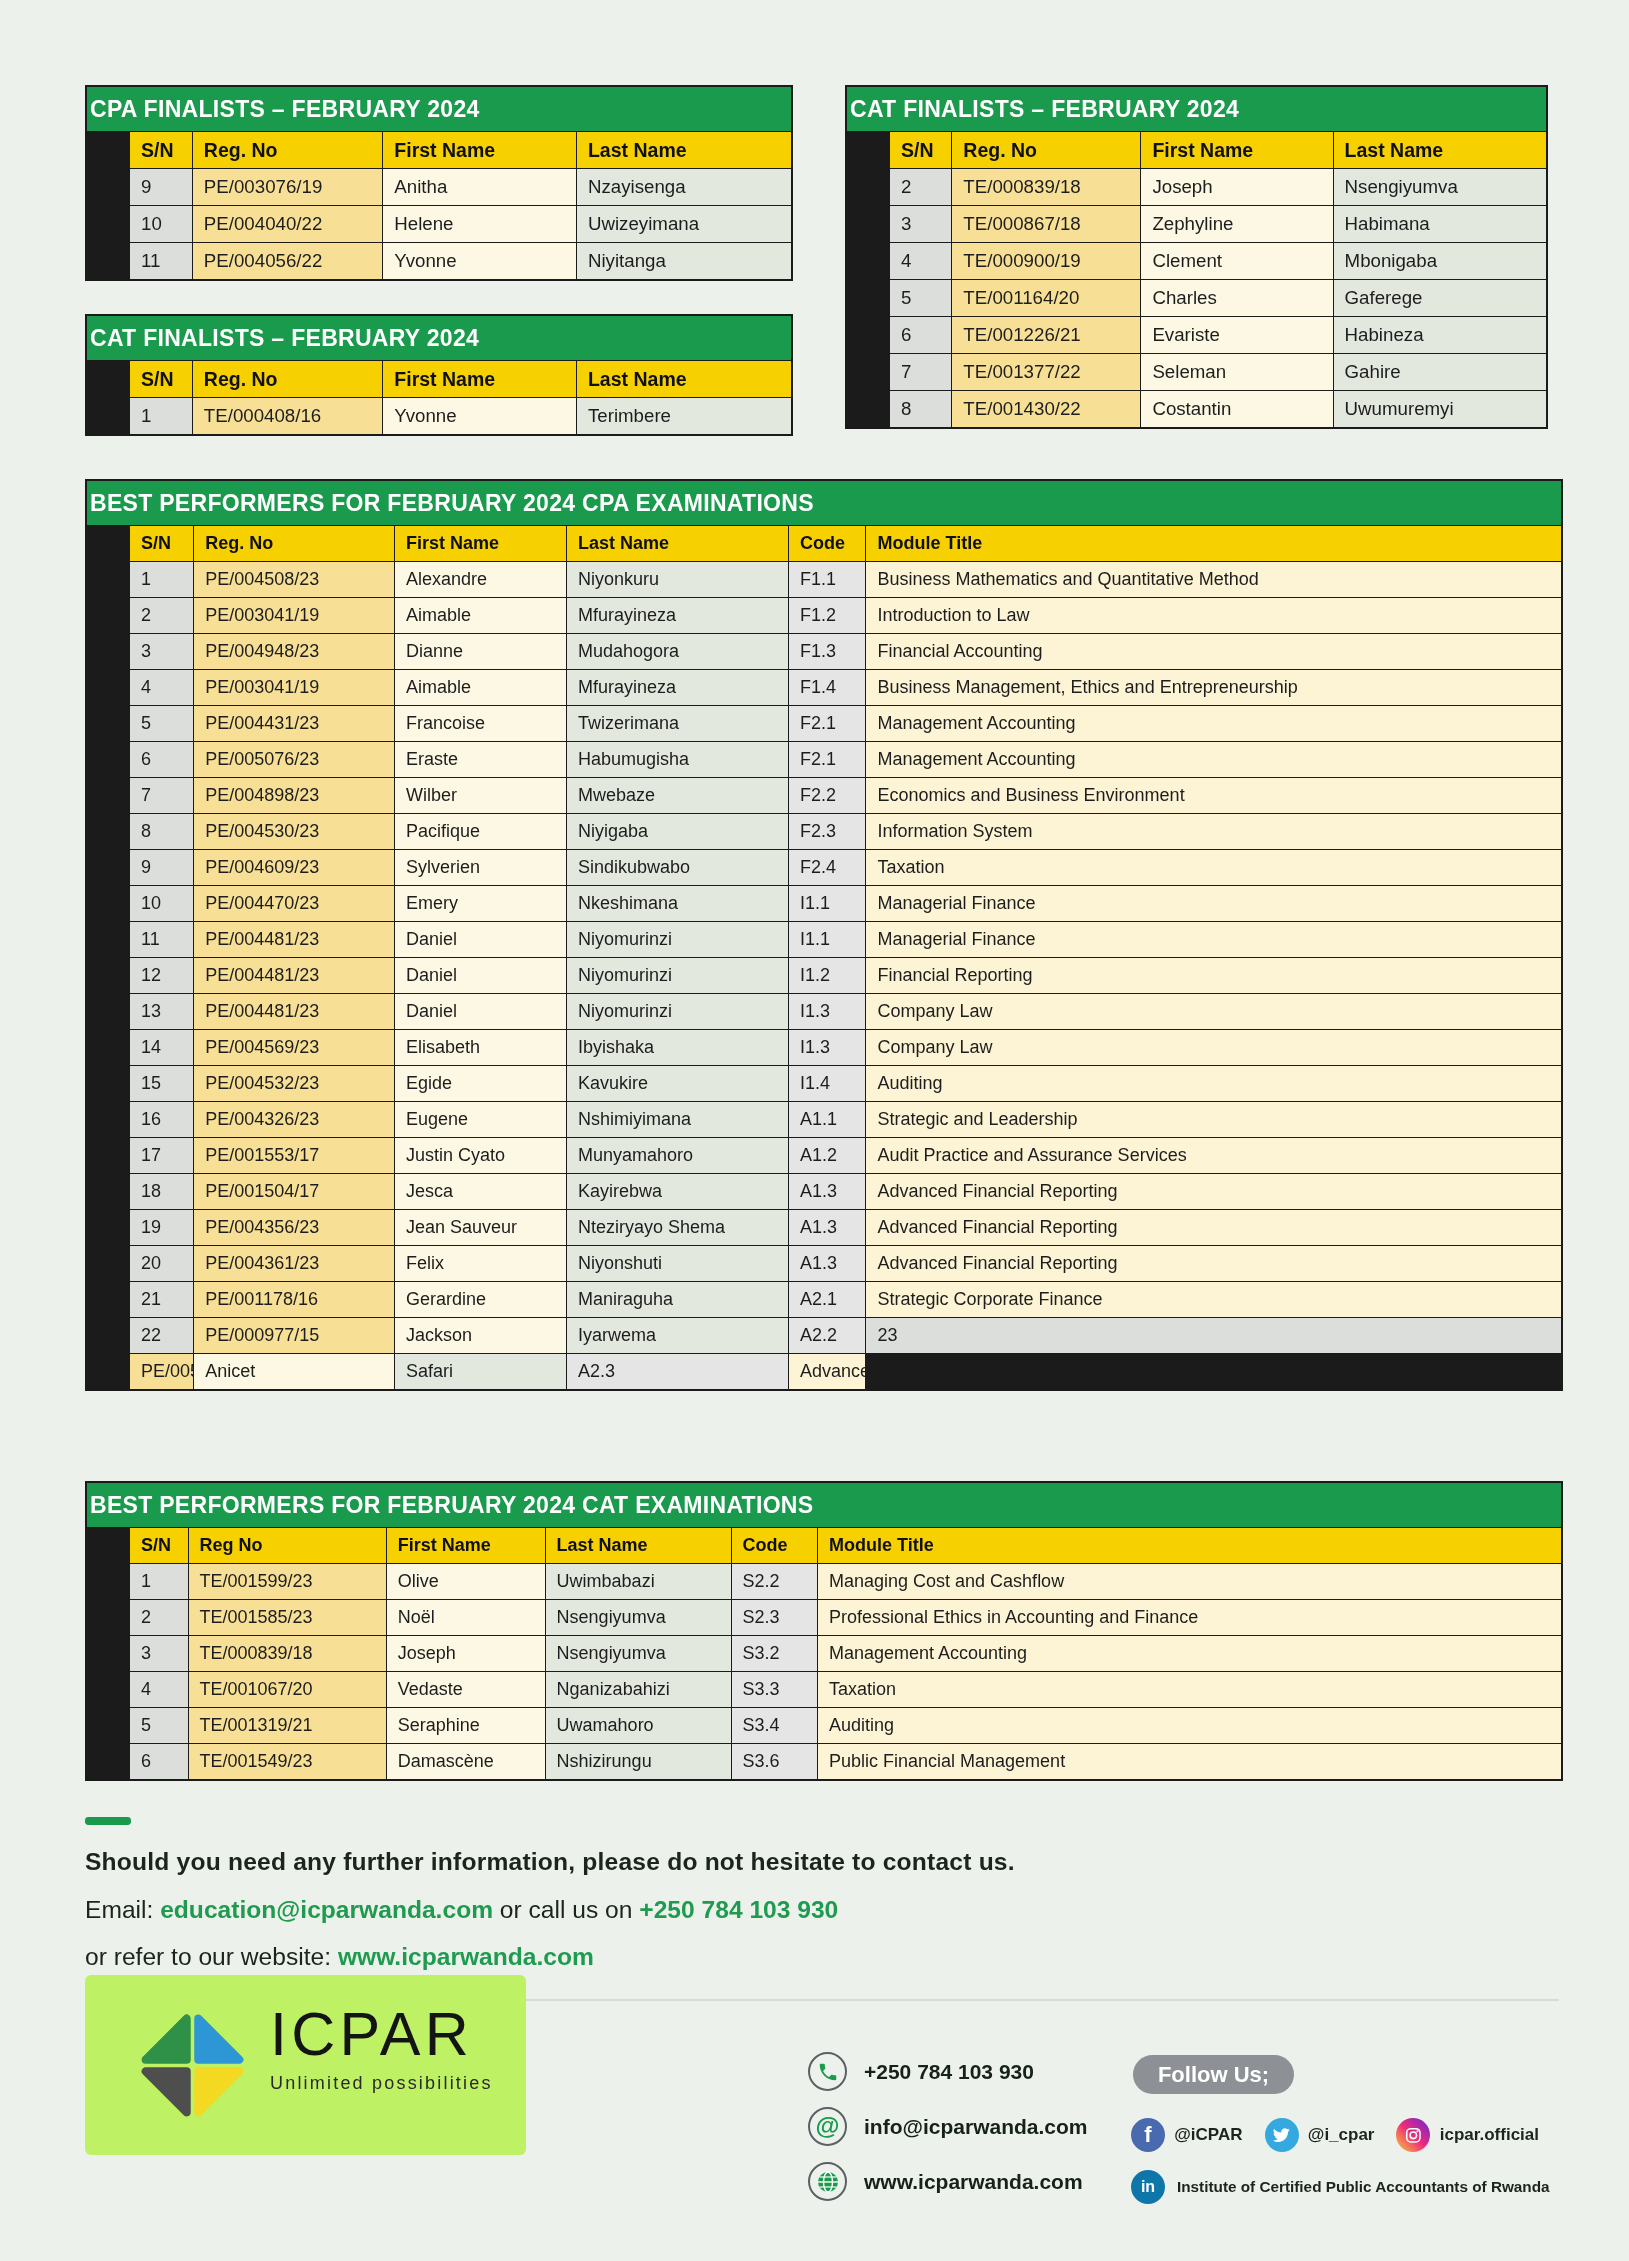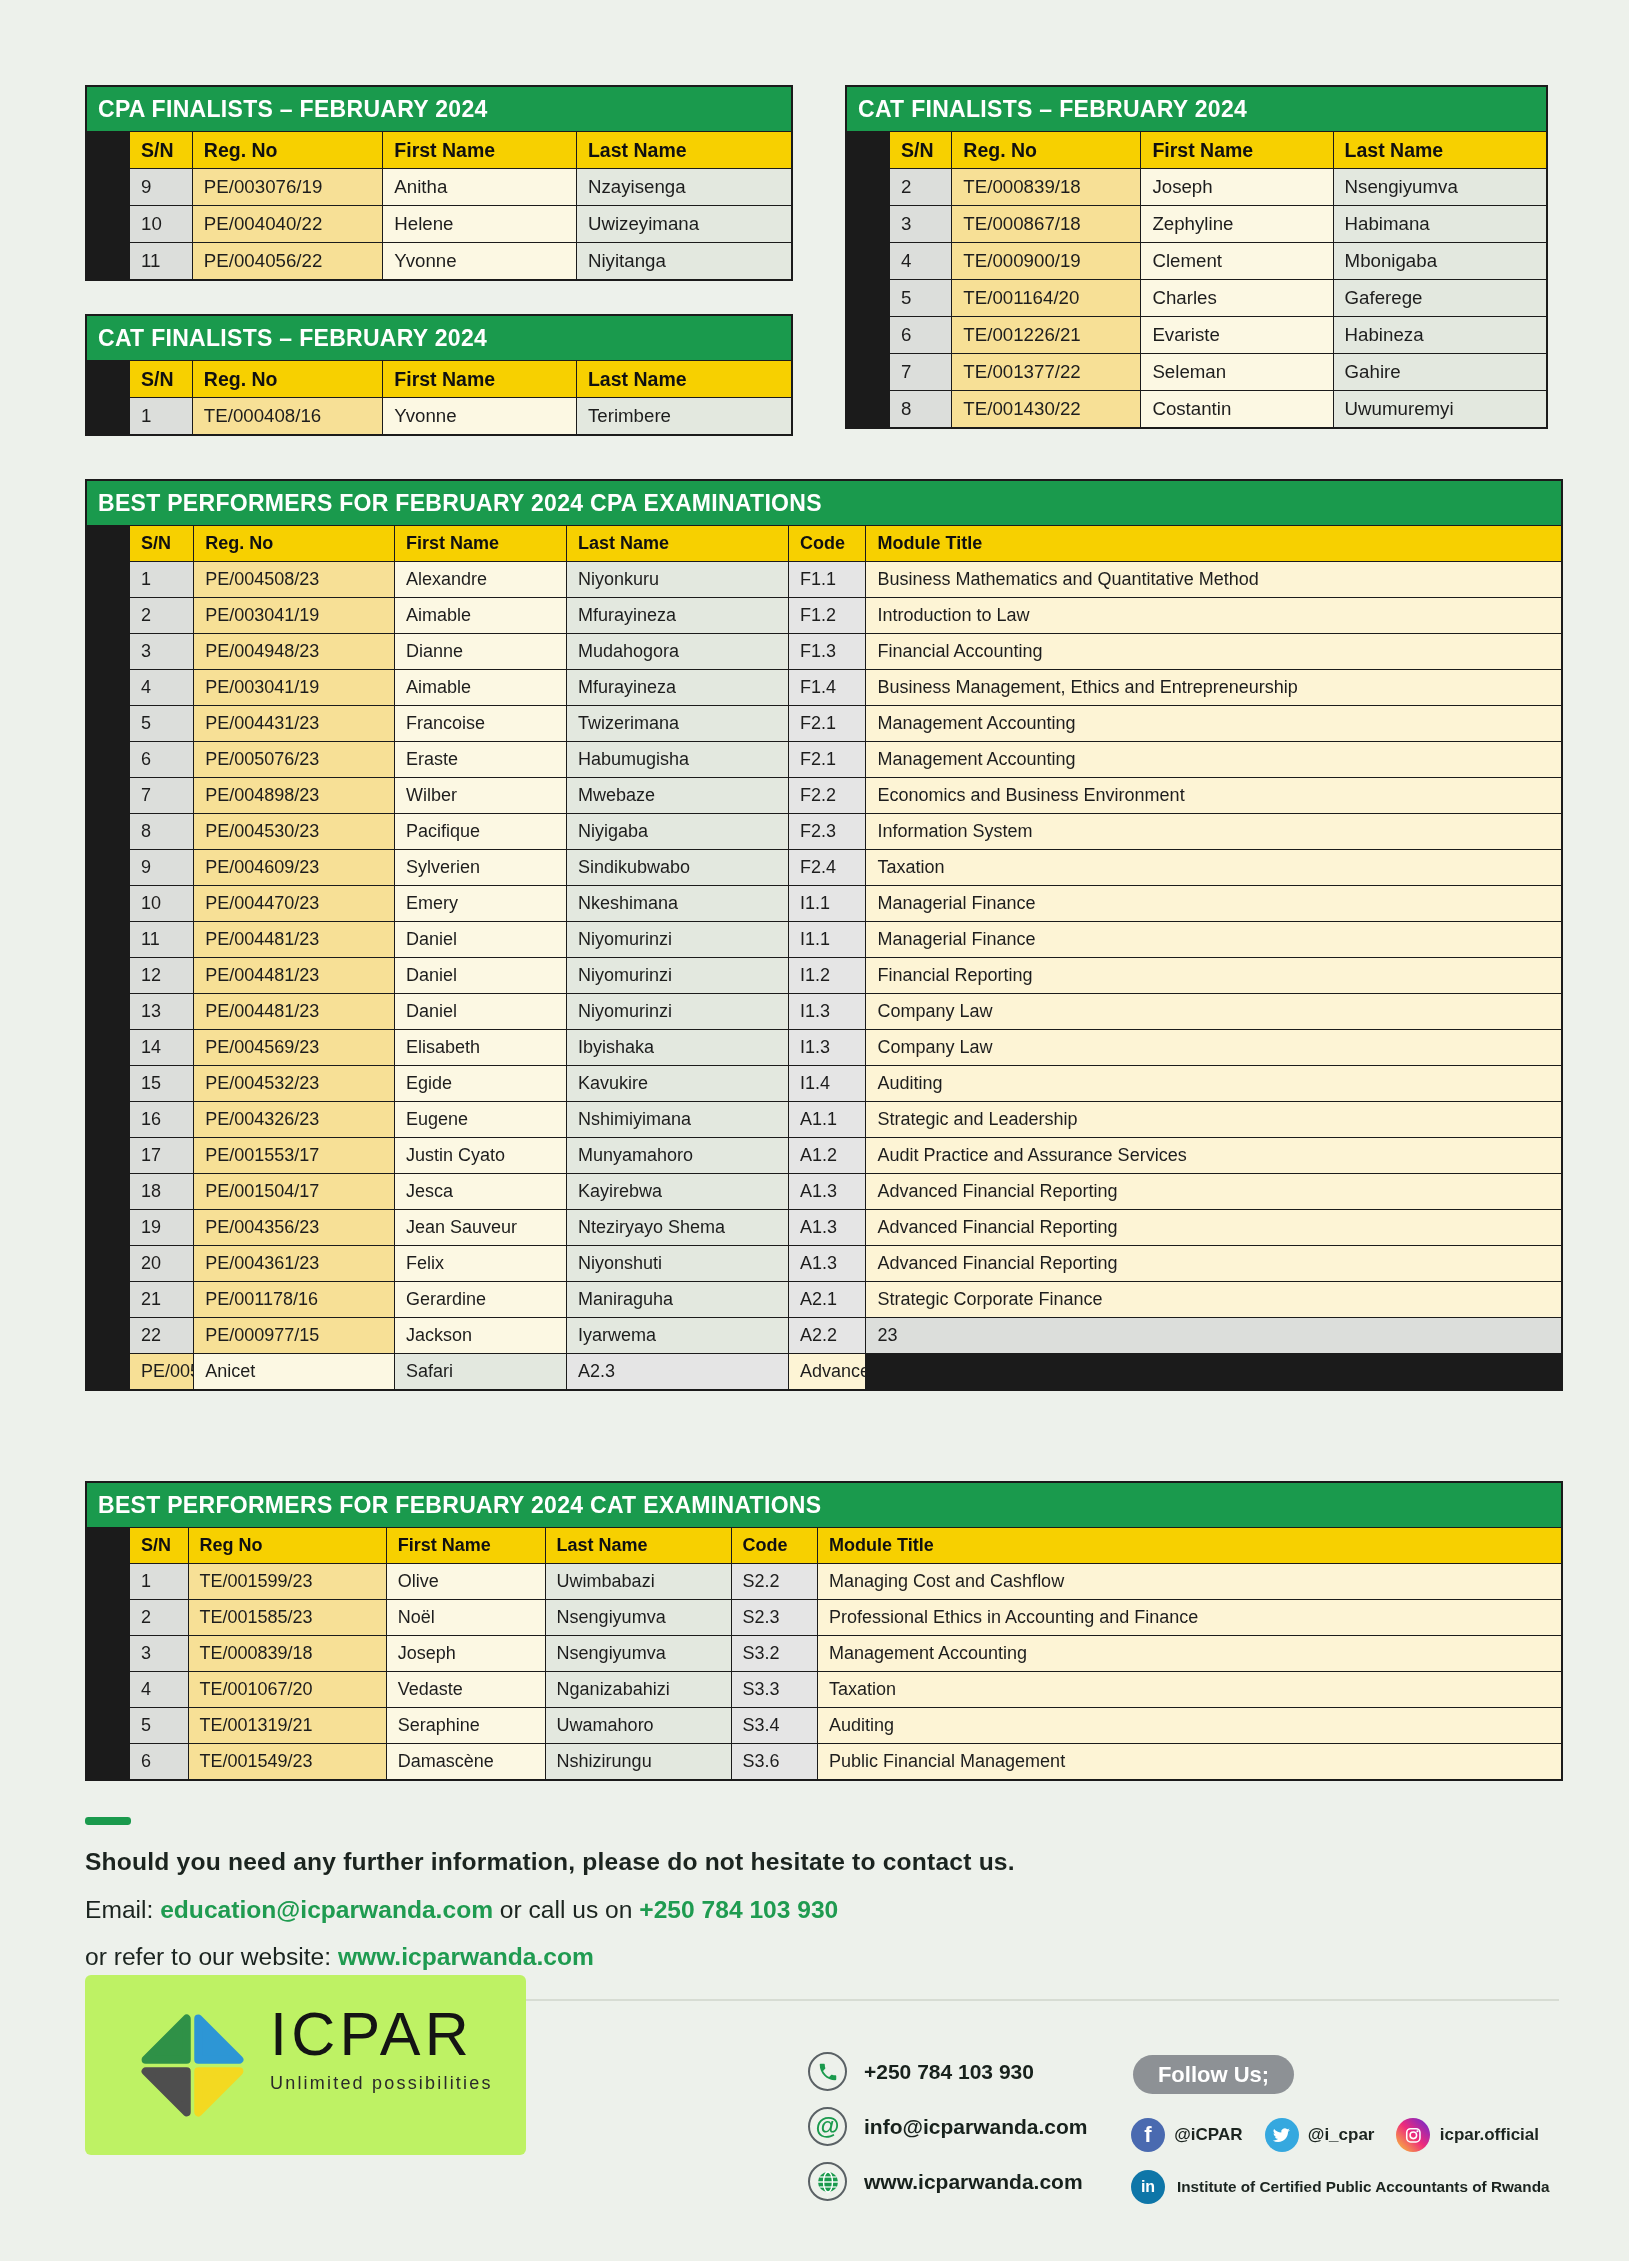--- a/index.html
+++ b/index.html
@@ -2,21 +2,21 @@
 <html style="font-size:13.6px"><head>
 <meta charset="utf-8">
 <style>
   html,body{margin:0;padding:0;background:#e9eee8;}
   .page{position:relative;width:1629px;height:2261px;background:#edf1eb;
         font-family:"Liberation Sans",sans-serif;overflow:hidden;}
 
   
   .tbl{position:absolute;border:2.5px solid #1b1b1b;background:#1b1b1b;}
   .tbl-title{background:#1a9a4d;color:#ffffff;font-weight:bold;font-size:23px;
-             letter-spacing:0.3px;display:flex;align-items:center;height:44px;padding-left:11px;}
+             letter-spacing:0.3px;display:flex;align-items:center;height:44px;padding-left:3px;}
   .tbl-grid{display:grid;gap:1px;background:#1b1b1b;border-top:1.7px solid #1b1b1b;padding-left:43px;}
   .cell{display:flex;align-items:center;padding-left:11px;font-size:18.7px;color:#1d1d1d;
         height:36px;white-space:nowrap;overflow:hidden;}
   .cell.head{background:#f7d000;font-weight:bold;font-size:19.5px;color:#101010;}
   .c0{background:#dcdedb;}
   .c1{background:#f7e096;}
   .c2{background:#fcf8e3;}
   .c3{background:#e3e8df;}
   .c4{background:#e5e5e5;}
   .c5{background:#fdf4d5;}

